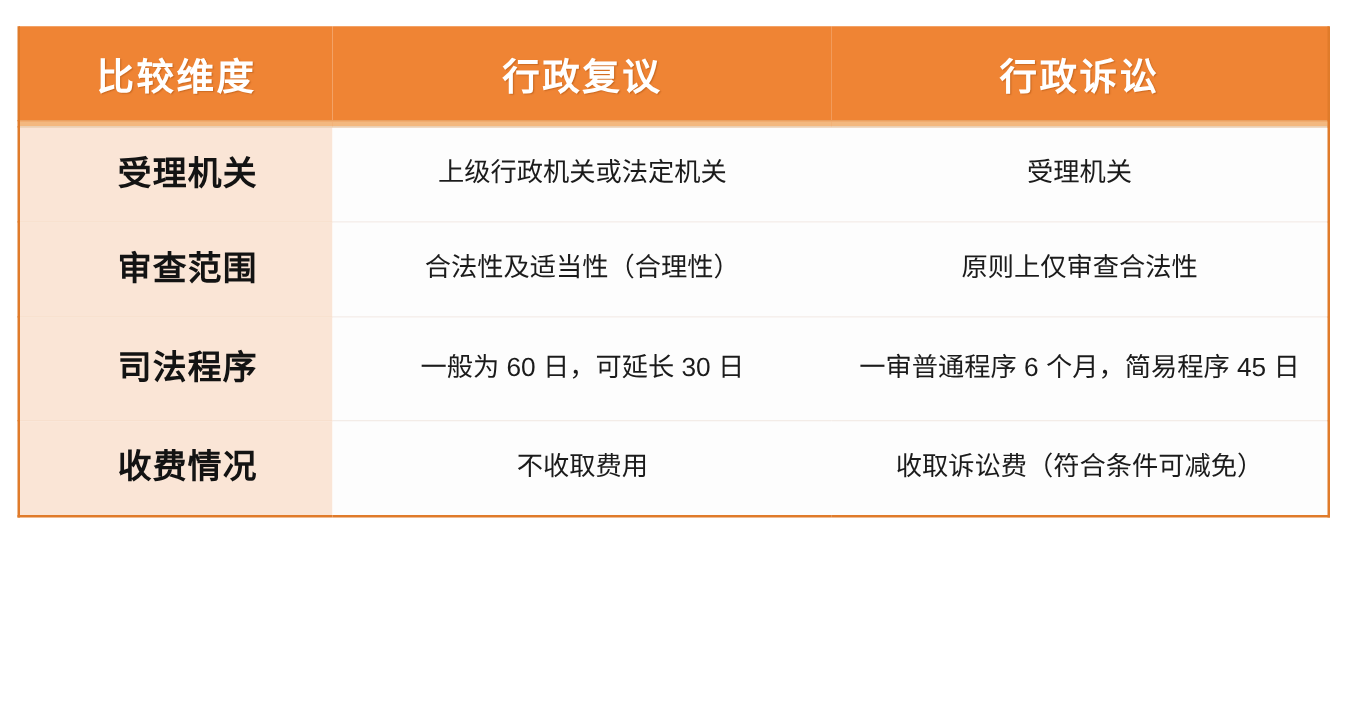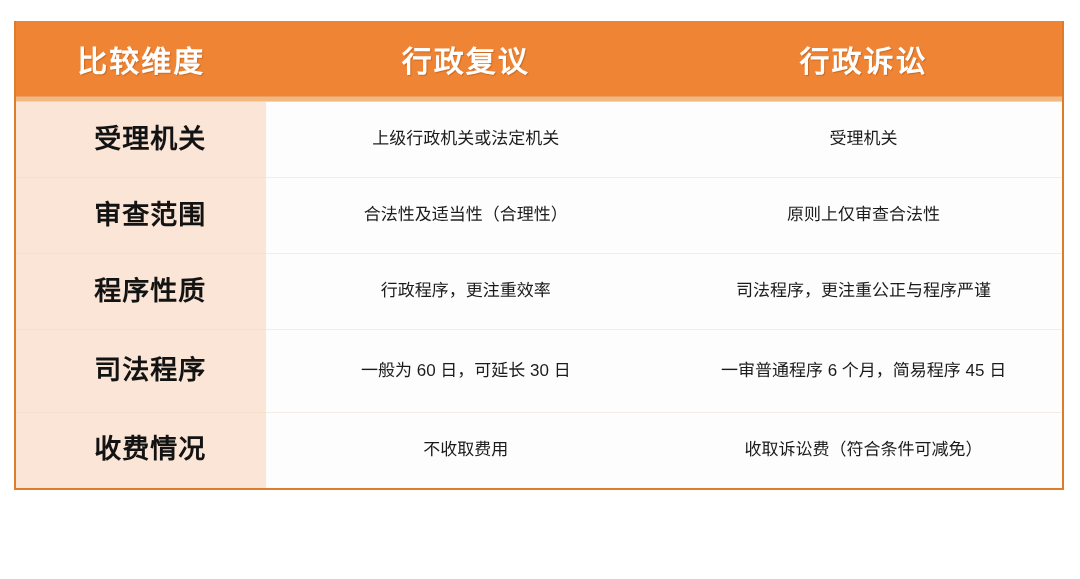--- a/index.html
+++ b/index.html
@@ -59,21 +59,21 @@
     border-top: 1px solid #e9a061;
     border-bottom: 1px solid #e8d7c6;
   }
 
   
   tbody td {
     border: none;
     vertical-align: middle;
     text-align: center;
     color: #1b1b1b;
-    font-size: 17px;
+    font-size: 21px;
     line-height: 1.55;
     padding: 6px 10px;
     background: #fdfdfd;
   }
   tbody td.dim-cell {
     background: #fae5d6;
     font-weight: bold;
     font-size: 27px;
     letter-spacing: 1px;
     color: #131313;
@@ -120,25 +120,20 @@
       <tr>
         <td class="dim-cell">受理机关</td>
         <td>上级行政机关或法定机关</td>
         <td>受理机关</td>
       </tr>
       <tr>
         <td class="dim-cell">审查范围</td>
         <td>合法性及适当性（合理性）</td>
         <td>原则上仅审查合法性</td>
       </tr>
-      <tr>
-        <td class="dim-cell">程序性质</td>
-        <td>行政程序，更注重效率</td>
-        <td>司法程序，更注重公正与程序严谨</td>
-      </tr>
       <tr class="tall">
         <td class="dim-cell">司法程序</td>
         <td>一般为 60 日，可延长 30 日</td>
         <td>一审普通程序 6 个月，简易程序 45 日</td>
       </tr>
       <tr>
         <td class="dim-cell">收费情况</td>
         <td>不收取费用</td>
         <td>收取诉讼费（符合条件可减免）</td>
       </tr>

